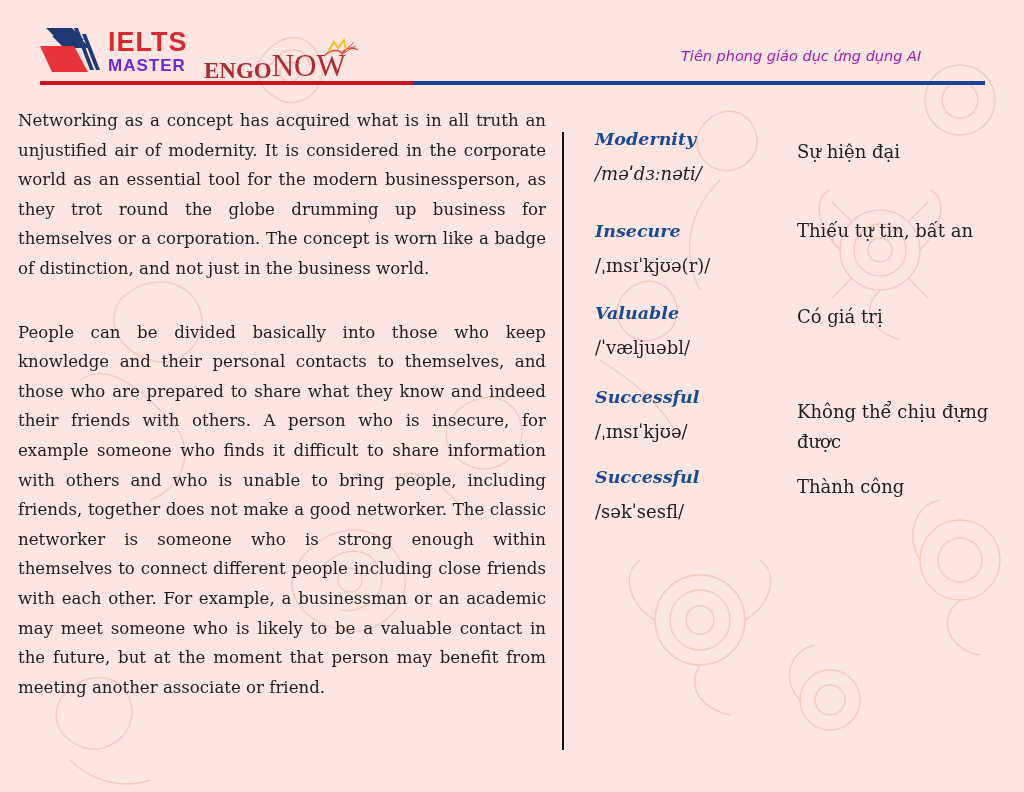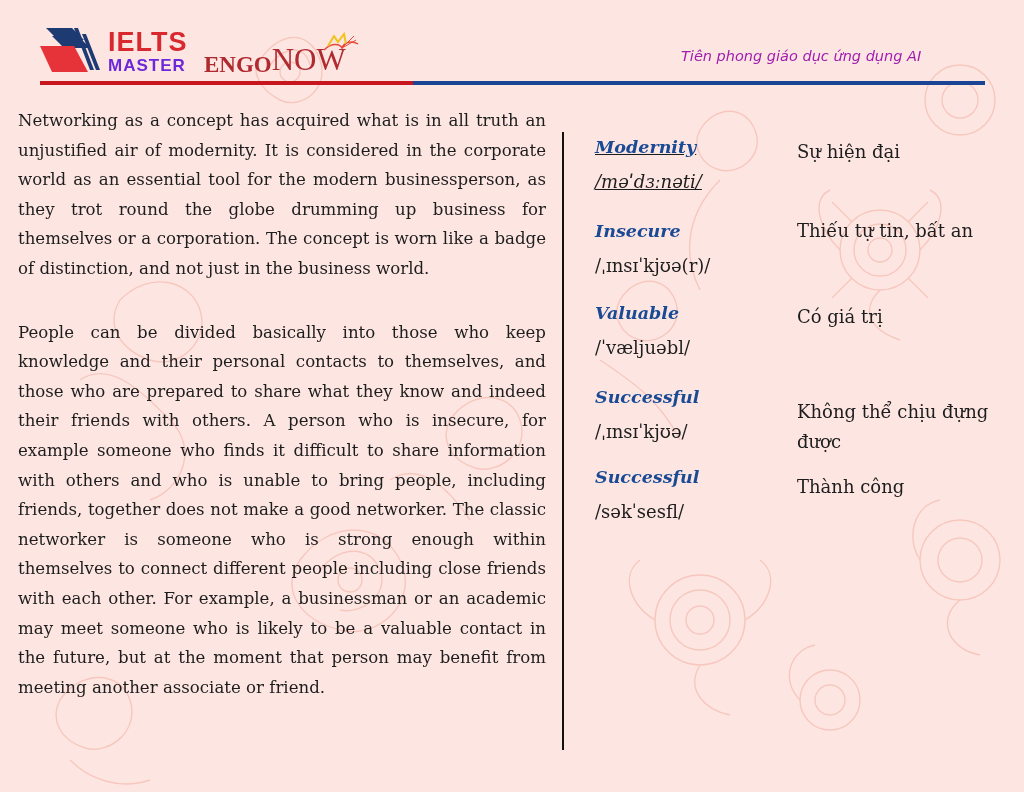--- a/index.html
+++ b/index.html
@@ -19,21 +19,21 @@
     .logo-mark { width: 66px; height: 50px; }
     .ielts-text { margin-left: 4px; display: flex; flex-direction: column; line-height: 1; }
     .ielts-text .l1 {
       font-family: "Liberation Sans", sans-serif; font-weight: 700;
       font-size: 27px; color: #d9292f; letter-spacing: 1px;
     }
     .ielts-text .l2 {
       font-family: "Liberation Sans", sans-serif; font-weight: 700;
       font-size: 17px; color: #6d28d9; letter-spacing: 1px; margin-top: 1px;
     }
-    .engonow { position: absolute; left: 204px; top: 42px; display: flex; align-items: flex-end; }
+    .engonow { position: absolute; left: 204px; top: 48px; display: flex; align-items: flex-end; }
     .engonow .e1 {
       font-family: "Liberation Serif", serif; font-weight: 700; font-size: 23px; color: #b02a30;
     }
     .engonow .e2 {
       font-family: "Liberation Serif", serif; font-weight: 400; font-size: 31px; color: #b02a30;
     }
     .engonow-book { position: absolute; left: 116px; top: -10px; width: 40px; height: 22px; }
     .tagline {
       position: absolute; left: 681px; top: 48px;
       font-family: "DejaVu Sans", sans-serif; font-style: italic; font-size: 14.5px; color: #a21caf;
@@ -167,21 +167,21 @@
   </div>
 
   <div class="passage">
     <p>Networking as a concept has acquired what is in all truth an unjustified air of modernity. It is considered in the corporate world as an essential tool for the modern businessperson, as they trot round the globe drumming up business for themselves or a corporation. The concept is worn like a badge of distinction, and not just in the business world.</p>
     <p>People can be divided basically into those who keep knowledge and their personal contacts to themselves, and those who are prepared to share what they know and indeed their friends with others. A person who is insecure, for example someone who finds it difficult to share information with others and who is unable to bring people, including friends, together does not make a good networker. The classic networker is someone who is strong enough within themselves to connect different people including close friends with each other. For example, a businessman or an academic may meet someone who is likely to be a valuable contact in the future, but at the moment that person may benefit from meeting another associate or friend.</p>
   </div>
 
   <div class="divider"></div>
 
   <div class="vocab-list">
-    <div class="vocab-item" style="top:132px;text-decoration:underline;">
+    <div class="vocab-item" style="top:124px;">
       <div class="vocab-word">Modernity</div>
       <div class="vocab-ipa it">/məˈdɜːnəti/</div>
     </div>
     <div class="vocab-item" style="top:216px;">
       <div class="vocab-word">Insecure</div>
       <div class="vocab-ipa">/ˌɪnsɪˈkjʊə(r)/</div>
     </div>
     <div class="vocab-item" style="top:298px;">
       <div class="vocab-word">Valuable</div>
       <div class="vocab-ipa">/ˈvæljuəbl/</div>

